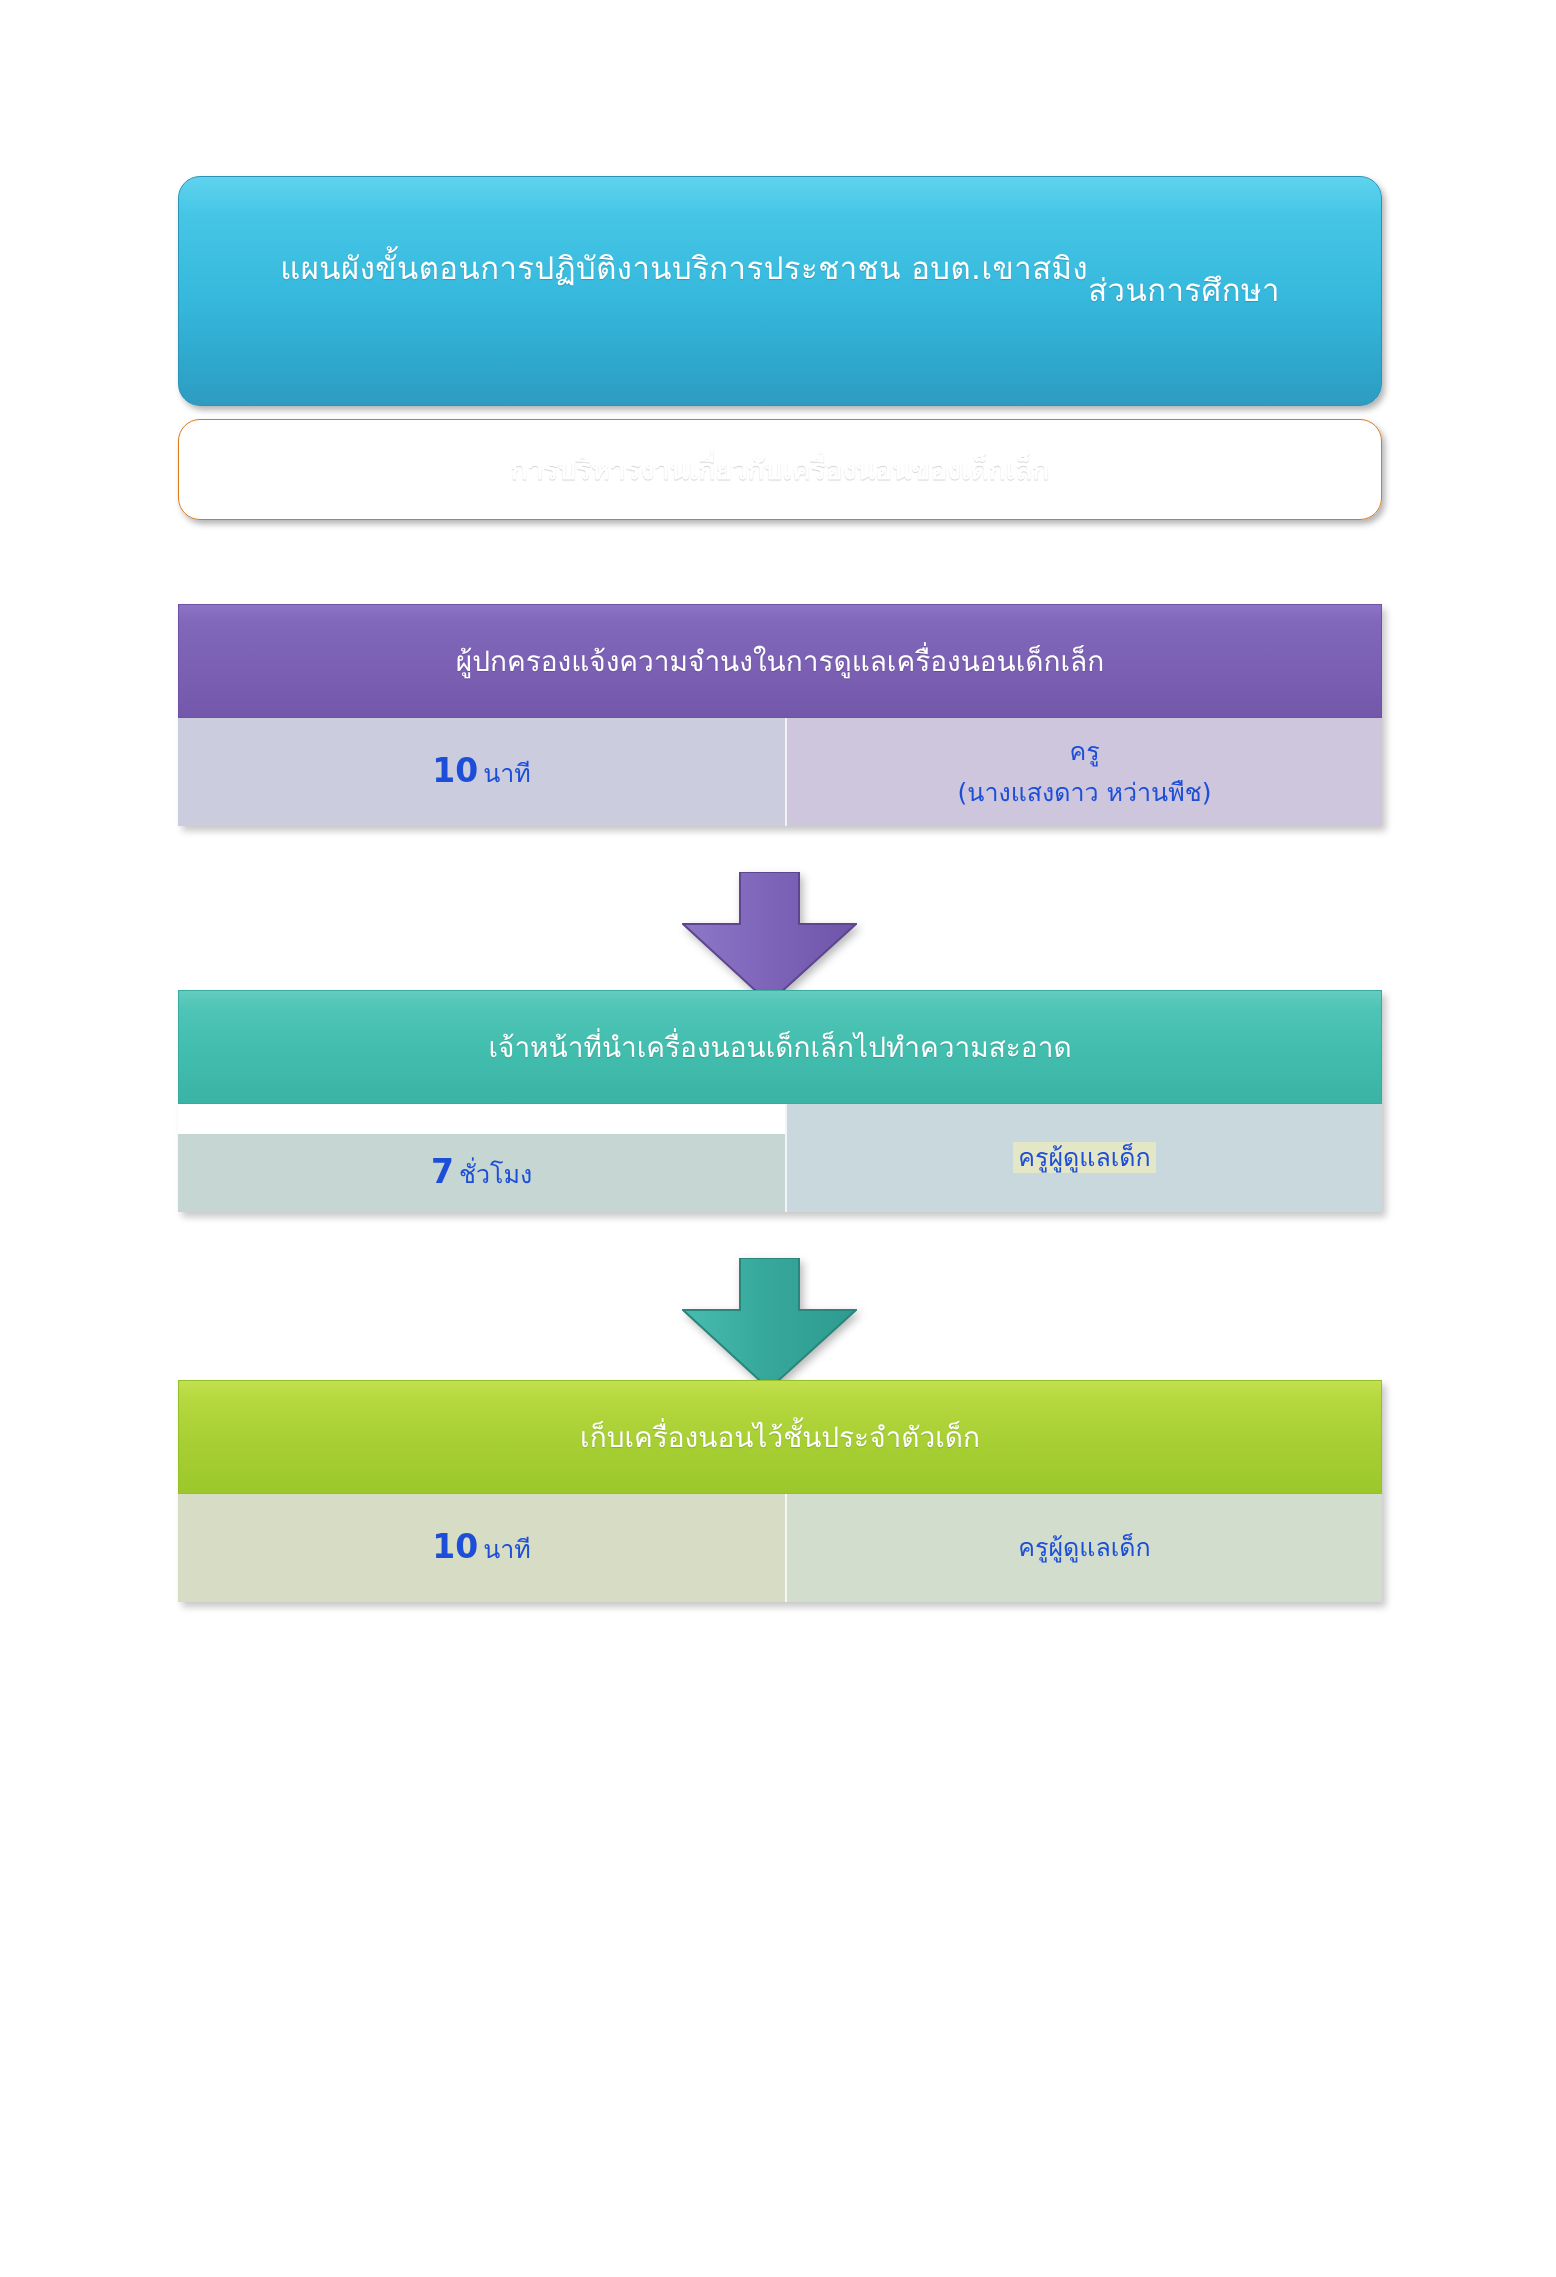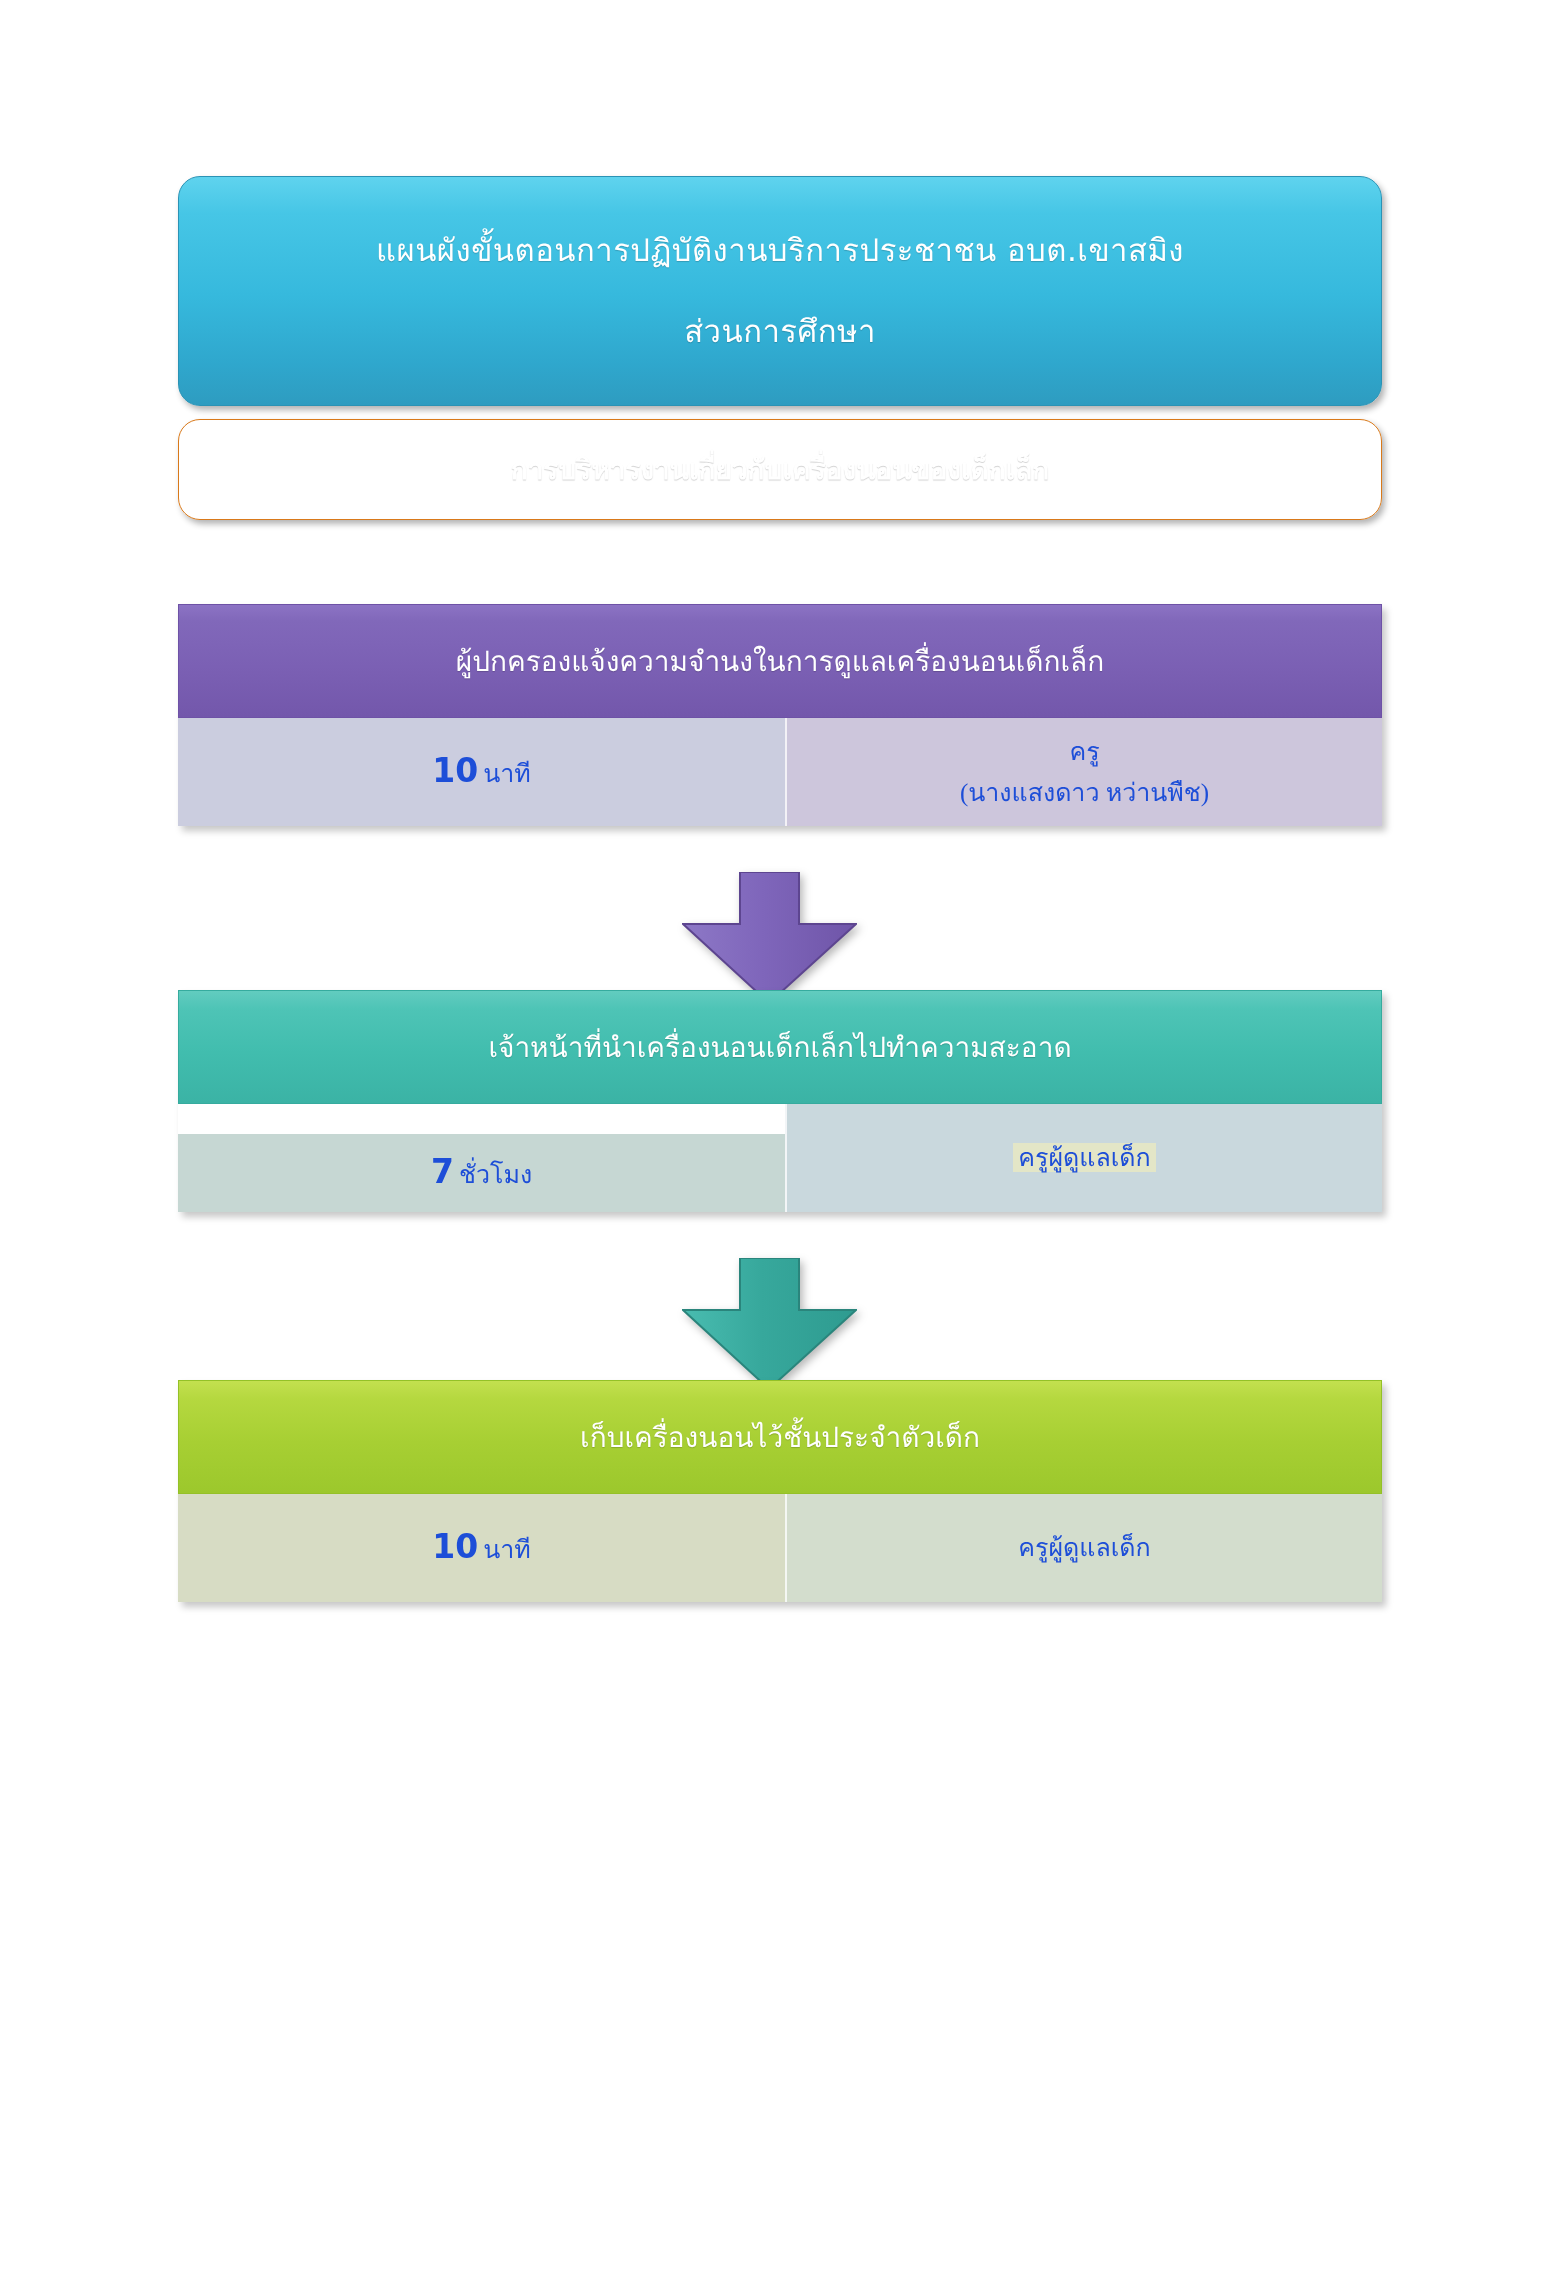--- a/index.html
+++ b/index.html
@@ -22,21 +22,20 @@
   }
 
   
   .banner {
     position: absolute;
     left: 178px;
     width: 1204px;
     border-radius: 22px;
     box-sizing: border-box;
     display: flex;
-    flex-direction: column;
     align-items: center;
     justify-content: center;
     color: #ffffff;
     text-align: center;
     box-shadow: 3px 4px 6px rgba(0,0,0,0.30);
   }
 
   .banner-title {
     top: 176px;
     height: 230px;
@@ -92,21 +91,21 @@
   .cell {
     display: flex;
     flex-direction: column;
     align-items: center;
     justify-content: center;
     text-align: center;
     color: #1d4ed8;
     box-sizing: border-box;
   }
   .cell-left  { width: 607px; }
-  .cell-right { flex: 1; border-left: 2px solid rgba(255,255,255,0.75); font-family: Liberation Serif, serif; }
+  .cell-right { flex: 1; border-left: 2px solid rgba(255,255,255,0.75); }
 
   .dur-num {
     font-size: 33px;
     font-weight: bold;
   }
   .dur-unit {
     font-size: 25px;
     font-weight: normal;
   }
   .role-main { font-size: 25px; line-height: 1.25; }

